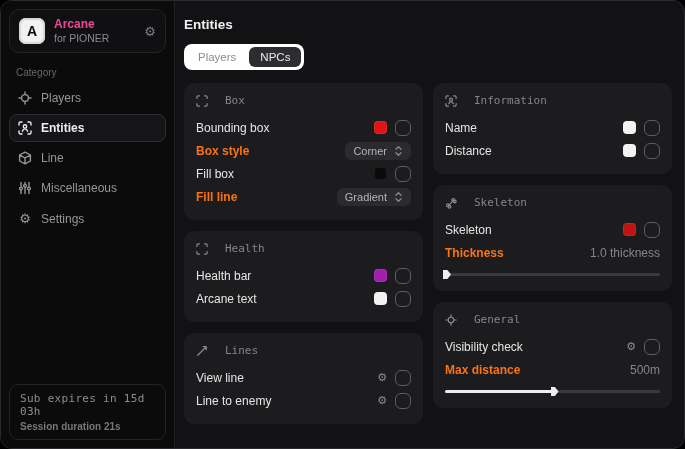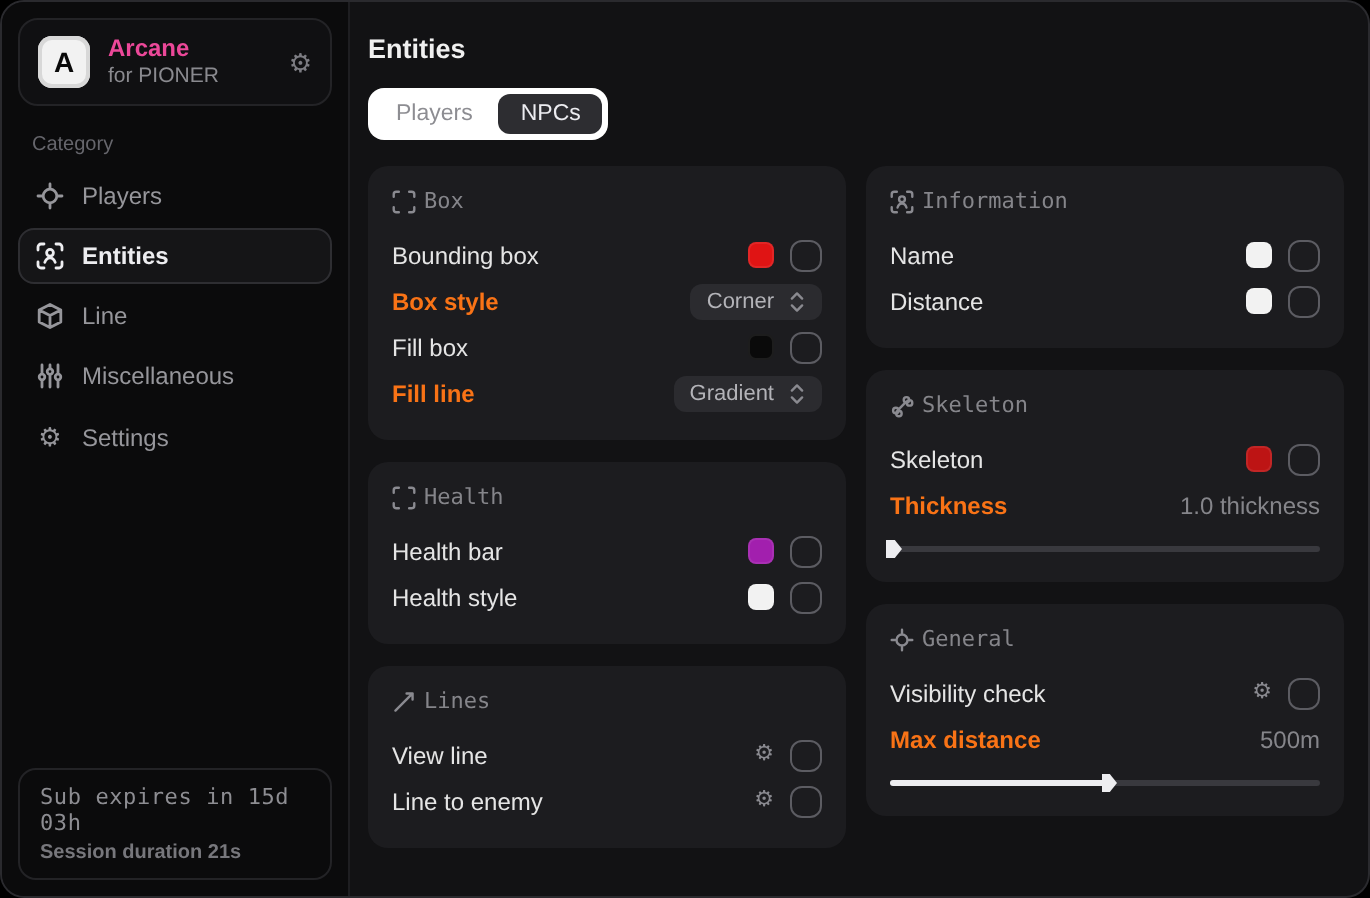--- a/index.html
+++ b/index.html
@@ -29,21 +29,21 @@
   
   .main { flex:1; padding:12px 12px 10px 9px; }
   .page-title { font-size:13.5px; font-weight:700; color:#f0f0f0; margin:4px 0 12px; }
   .tabs { display:inline-flex; background:#ffffff; border-radius:8px; padding:3px; gap:2px; margin-bottom:13px; }
   .tab { font-size:11.5px; color:#8d8d92; padding:4px 11px; border-radius:6px; }
   .tab.selected { background:#2d2d31; color:#ececf0; }
 
   .columns { display:flex; gap:10px; }
   .col { display:flex; flex-direction:column; gap:11px; width:239px; }
   .card { background:#1c1c1f; border-radius:10px; padding:11px 12px 12px; }
-  .card-head { display:flex; align-items:flex-end; gap:4px; margin-bottom:9px; }
+  .card-head { display:flex; align-items:flex-end; gap:17px; margin-bottom:9px; }
   .card-title { font-family:"DejaVu Sans Mono", monospace; font-size:11px; color:#85858a; }
   .card-head svg { flex:none; }
   .row { display:flex; align-items:center; justify-content:space-between; min-height:23px; }
   .rlabel { font-size:12px; color:#e5e5e5; }
   .rlabel.bold { color:#f97316; font-weight:700; }
   .controls { display:flex; align-items:center; gap:8px; }
   .swatch { width:13px; height:13px; border-radius:4px; border:1px solid rgba(255,255,255,.08); }
   .checkbox { width:16px; height:16px; border:1.5px solid #5c5c62; border-radius:6px; background:transparent; }
   .dropdown { display:flex; align-items:flex-end; gap:7px; background:#2b2b2f; border-radius:6px; padding:3px 8px; }
   .dd-value { font-size:11px; color:#b3b3b8; }
@@ -180,21 +180,21 @@
             <span class="card-title">Health</span>
           </div>
           <div class="row">
             <span class="rlabel">Health bar</span>
             <span class="controls">
               <span class="swatch" style="background-color: rgb(162, 31, 174);"></span>
               <span class="checkbox"></span>
             </span>
           </div>
           <div class="row">
-            <span class="rlabel">Health style</span>
+            <span class="rlabel">Arcane text</span>
             <span class="controls">
               <span class="swatch" style="background-color: rgb(242, 242, 242);"></span>
               <span class="checkbox"></span>
             </span>
           </div>
         </div>
 
         <div class="card">
           <div class="card-head">
             <svg class="ic" width="12" height="12" viewBox="0 0 14 14">

